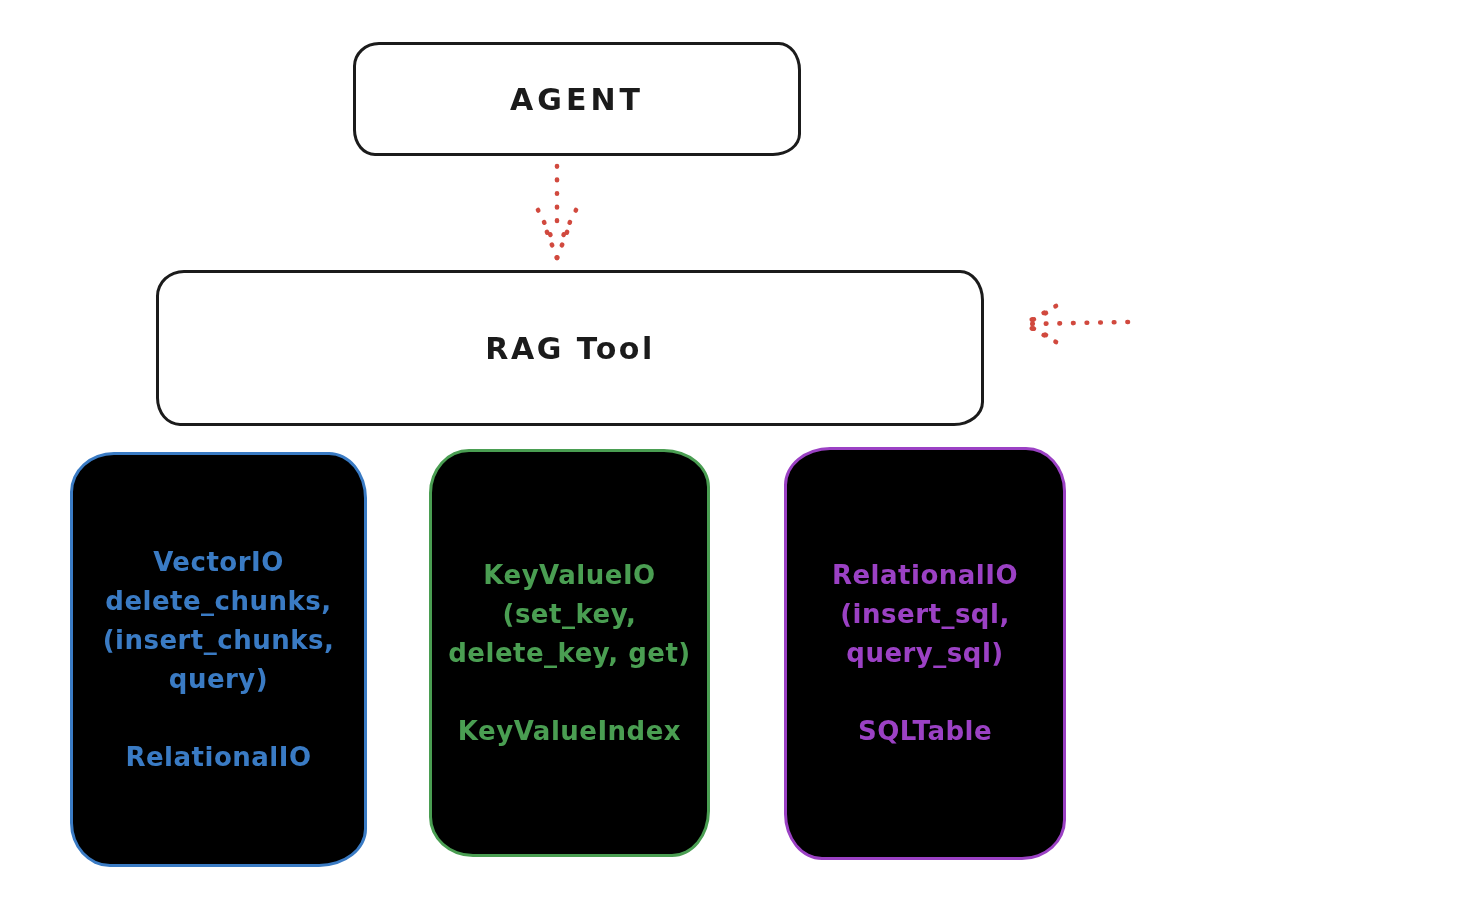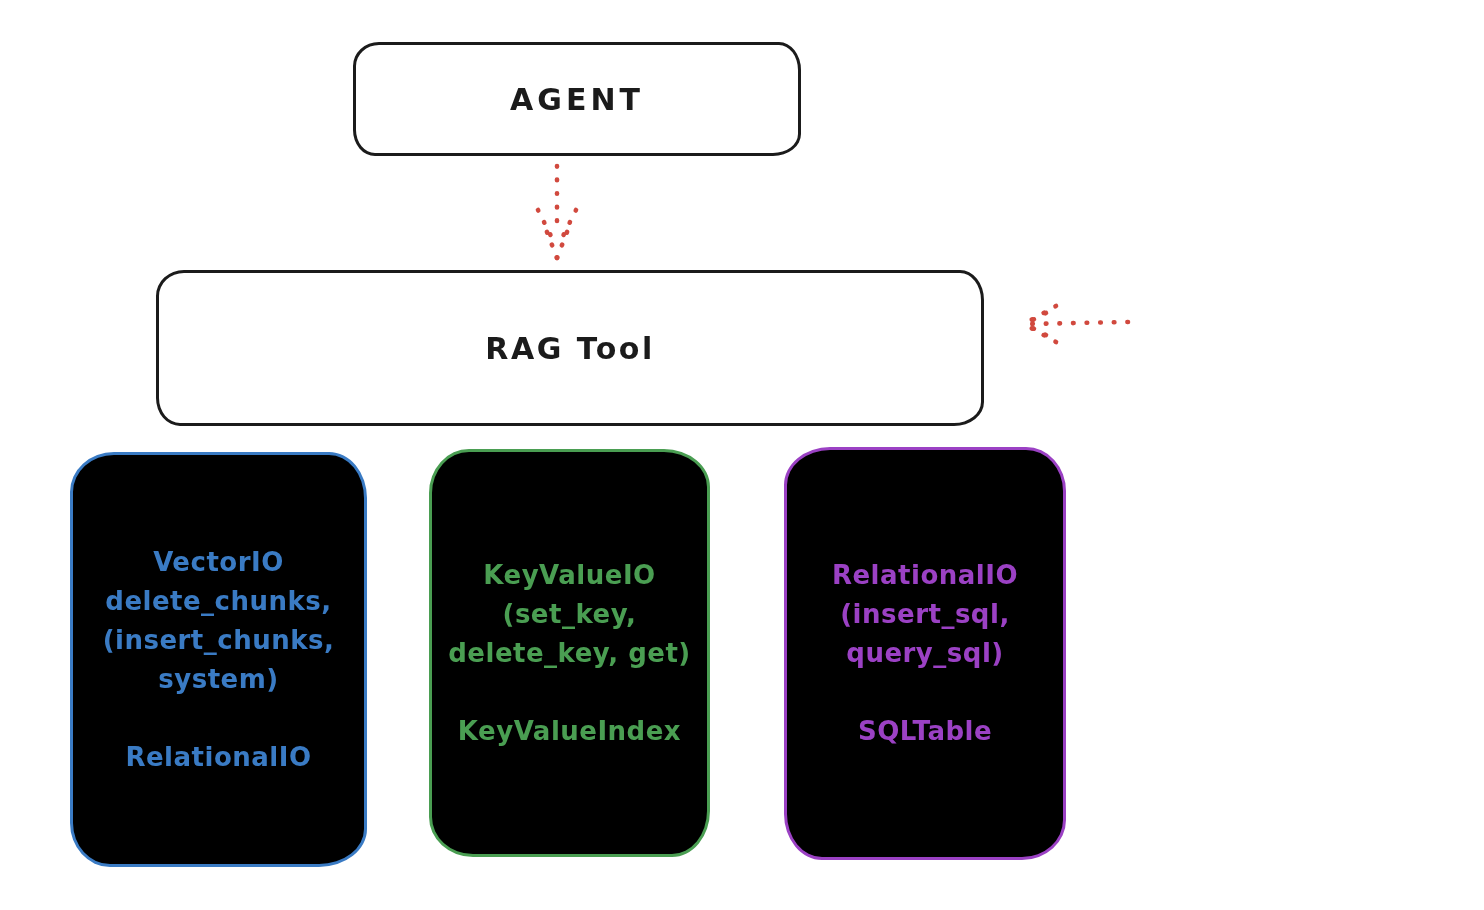--- a/index.html
+++ b/index.html
@@ -101,21 +101,21 @@
       <path d="M34 17 L13 28"></path>
       <path d="M34 39 L13 28"></path>
     </g>
   </svg>
 
 
   <div class="backend-box backend-box--blue">
     <div class="backend-line">VectorIO</div>
     <div class="backend-line">delete_chunks,</div>
     <div class="backend-line">(insert_chunks,</div>
-    <div class="backend-line">system)</div>
+    <div class="backend-line">query)</div>
     <div class="backend-line backend-index">RelationalIO</div>
   </div>
 
   <div class="backend-box backend-box--green">
     <div class="backend-line">KeyValueIO</div>
     <div class="backend-line">(set_key,</div>
     <div class="backend-line">delete_key, get)</div>
     <div class="backend-line backend-index">KeyValueIndex</div>
   </div>
 

